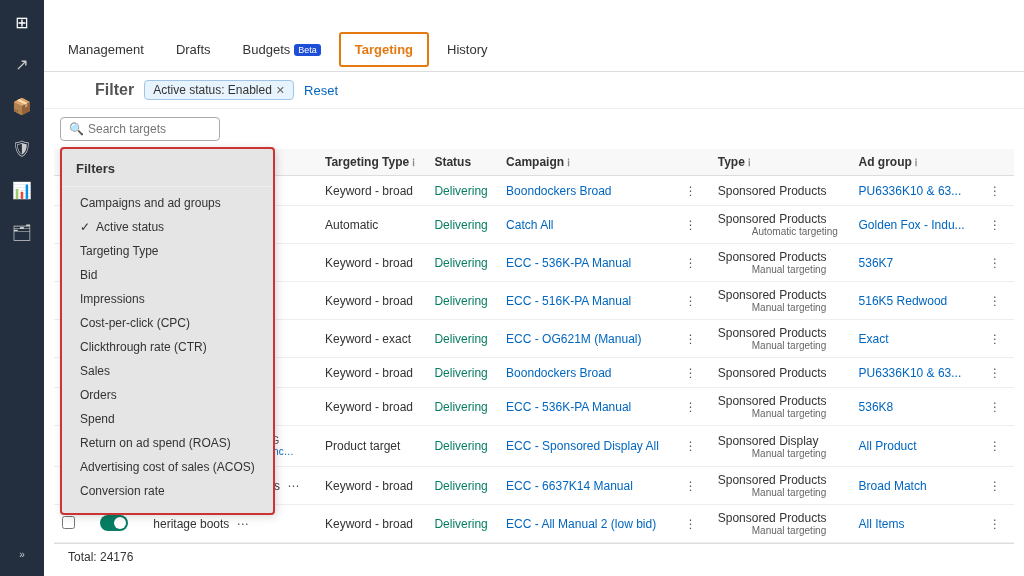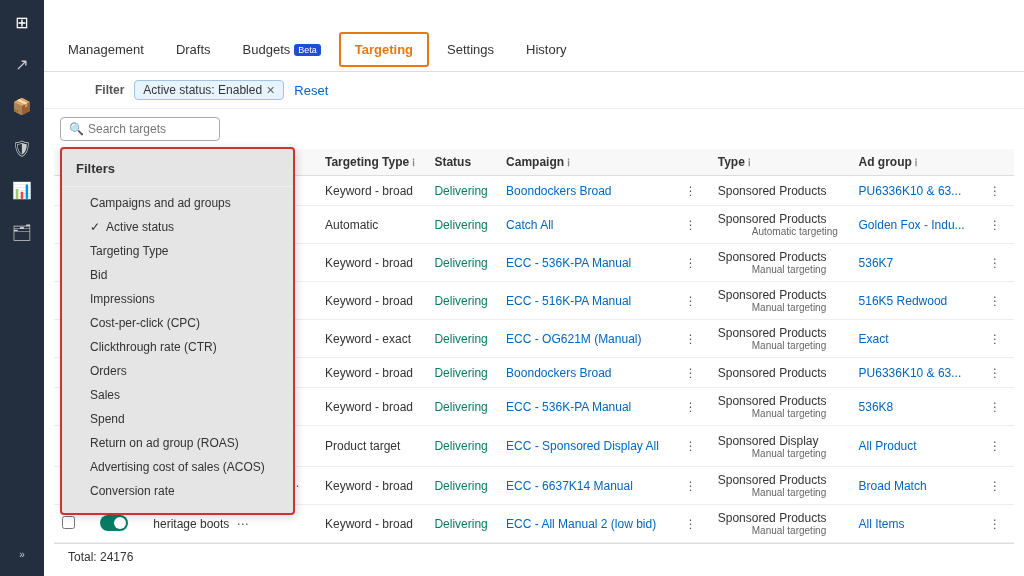--- a/index.html
+++ b/index.html
@@ -15,38 +15,38 @@
     
     .main { flex: 1; display: flex; flex-direction: column; background: #fff; overflow: hidden; }
 
     
     .top-nav { display: flex; align-items: flex-end; border-bottom: 1px solid #ddd; background: #fff; height: 40px; padding: 4px 10px; gap: 4px; margin-top: 32px; }
     .nav-tab { padding: 8px 14px; cursor: pointer; color: #333; font-size: 13px; border-bottom: 2px solid transparent; }
     .nav-tab.active { color: #e47911; border-bottom: 2px solid #e47911; font-weight: bold; border: 2px solid #e47911; border-radius: 3px; }
 
     
     .filter-bar { display: flex; align-items: center; padding: 8px 16px; gap: 10px; background: #fff; border-bottom: 1px solid #eee; }
-    .filter-label { font-size: 12px; color: #555; font-weight: bold; padding-left: 35px; }
+    .filter-label { font-size: 16px; color: #555; font-weight: bold; padding-left: 35px; }
     .filter-badge { background: #e8f4fd; border: 1px solid #a0c4e8; border-radius: 4px; padding: 2px 8px; font-size: 12px; color: #333; display: flex; align-items: center; gap: 4px; }
     .filter-x { cursor: pointer; color: #666; font-size: 11px; }
     .reset-link { color: #0066c0; cursor: pointer; font-size: 13px; }
 
     
     .table-container { flex: 1; overflow: auto; position: relative; padding: 0 10px; }
 
     
     .search-columns-bar { display: flex; align-items: center; padding: 8px 6px; gap: 10px; position: relative; }
     .search-input-wrap { border: 1px solid #aaa; border-radius: 4px; display: flex; align-items: center; padding: 4px 8px; gap: 4px; width: 160px; }
     .search-icon { color: #888; font-size: 12px; }
     .search-input { border: none; outline: none; font-size: 12px; width: 120px; background: transparent; }
 
     
     .filter-dropdown { position: absolute; top: 38px; left: 6px; background: #e5e5e5; border: 2px solid #cc3333; border-radius: 4px; z-index: 100; padding: 10px 0; min-width: 200px; box-shadow: 2px 2px 8px rgba(0,0,0,0.15); }
     .filter-dropdown-title { padding: 2px 14px 6px; font-weight: bold; font-size: 13px; color: #333; }
-    .filter-item { padding: 5px 28px; cursor: pointer; color: #333; display: flex; align-items: center; gap: 6px; }
+    .filter-item { padding: 5px 18px; cursor: pointer; color: #333; display: flex; align-items: center; gap: 6px; }
     .filter-item.checked::before { content: '✓'; color: #333; font-size: 12px; }
     .filter-separator { border-top: 1px solid #eee; margin: 4px 0; }
 
     
     .data-table { width: 100%; border-collapse: collapse; font-size: 11px; }
     .data-table th { background: #f8f8f8; border-bottom: 1px solid #ddd; padding: 6px 8px; text-align: left; color: #333; font-weight: bold; white-space: nowrap; position: sticky; top: 0; z-index: 5; }
     .data-table td { padding: 6px 8px; border-bottom: 1px solid #eee; vertical-align: middle; color: #333; }
     .checkbox-col { width: 24px; }
     .toggle-on { background: #067d62; border-radius: 10px; width: 28px; height: 16px; display: inline-flex; align-items: center; padding: 2px; cursor: pointer; }
     .toggle-on::after { content: ''; width: 12px; height: 12px; background: #fff; border-radius: 50%; margin-left: auto; }
@@ -84,21 +84,20 @@
 
   <div class="main">
 
     <div class="top-nav">
       <div class="nav-tab">Management</div>
       <div class="nav-tab">Drafts</div>
       <div class="nav-tab" style="display:flex;align-items:center;gap:4px;">
         Budgets <span style="background:#1d4ed8;color:#fff;font-size:9px;padding:1px 4px;border-radius:3px;">Beta</span>
       </div>
       <div class="nav-tab active">Targeting</div>
-      <div class="nav-tab">Settings</div>
       <div class="nav-tab">History</div>
     </div>
 
     <div class="filter-bar">
       <span class="filter-label">Filter</span>
       <div class="filter-badge">
         <span>Active status: Enabled</span>
         <span class="filter-x">✕</span>
       </div>
       <span class="reset-link">Reset</span>
@@ -115,24 +114,24 @@
         <div class="filter-dropdown">
           <div class="filter-dropdown-title">Filters</div>
           <div class="filter-separator"></div>
           <div class="filter-item">Campaigns and ad groups</div>
           <div class="filter-item checked"> Active status</div>
           <div class="filter-item">Targeting Type</div>
           <div class="filter-item">Bid</div>
           <div class="filter-item">Impressions</div>
           <div class="filter-item">Cost-per-click (CPC)</div>
           <div class="filter-item">Clickthrough rate (CTR)</div>
+          <div class="filter-item">Sales</div>
           <div class="filter-item">Orders</div>
-          <div class="filter-item">Sales</div>
           <div class="filter-item">Spend</div>
-          <div class="filter-item">Return on ad group (ROAS)</div>
+          <div class="filter-item">Return on ad spend (ROAS)</div>
           <div class="filter-item">Advertising cost of sales (ACOS)</div>
           <div class="filter-item">Conversion rate</div>
         </div>
       </div>
 
       <table class="data-table">
         <thead>
           <tr>
             <th class="checkbox-col">
               <div class="col-check-header">

